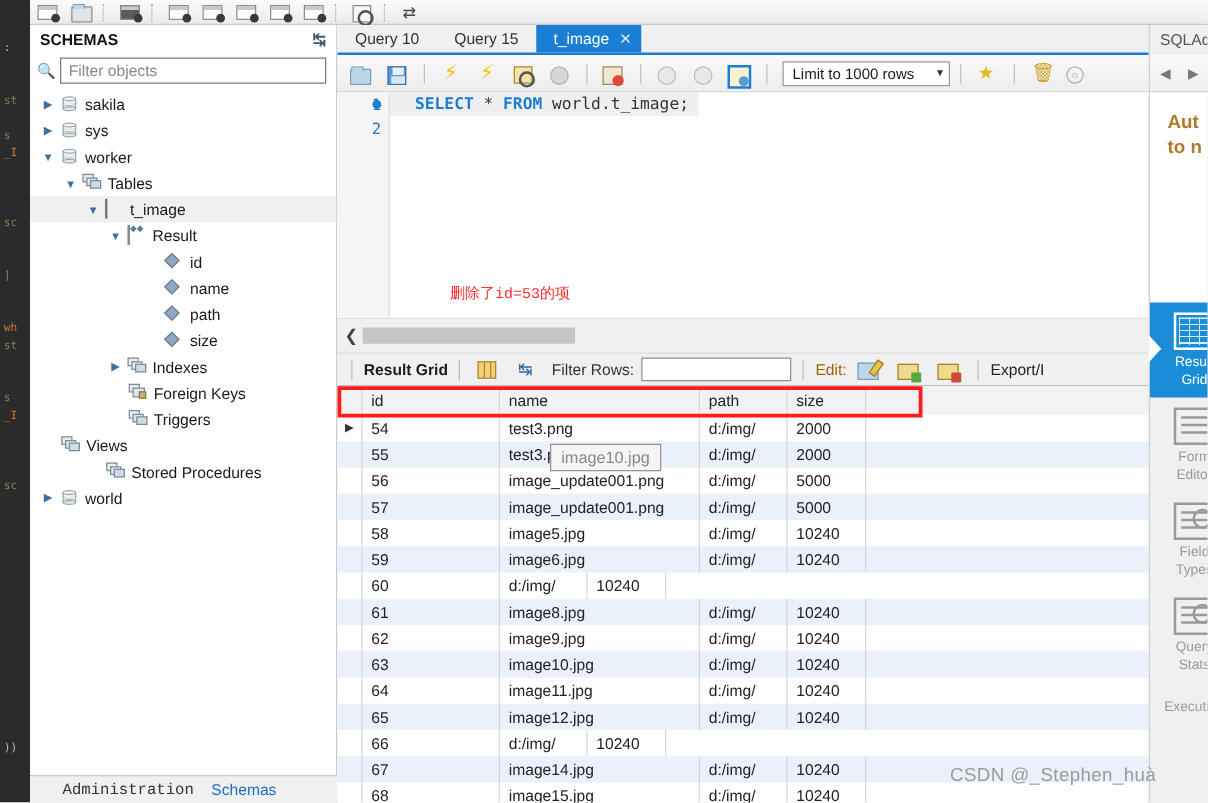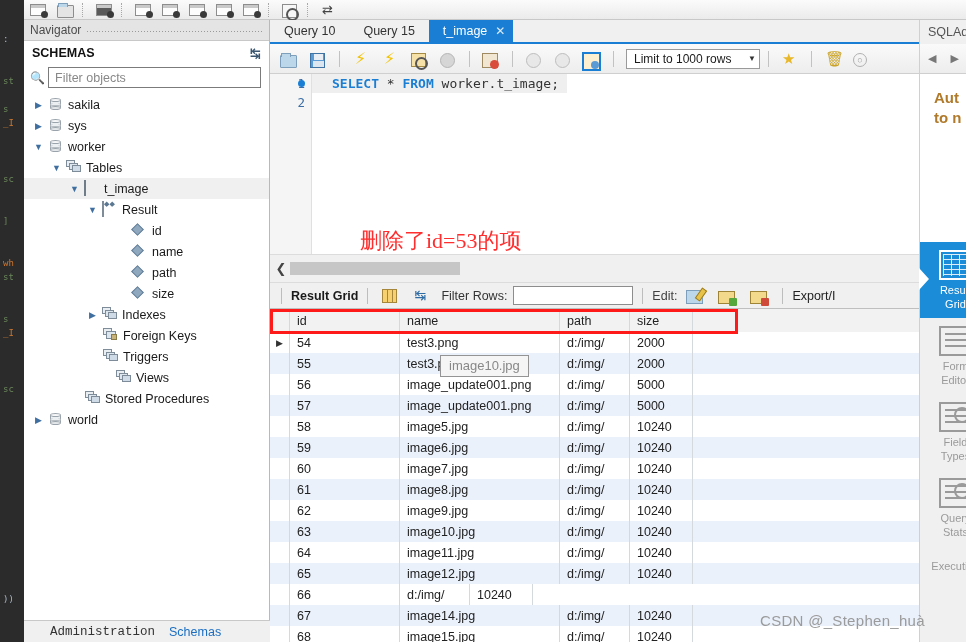--- a/index.html
+++ b/index.html
@@ -181,43 +181,43 @@
   .codeline {
     position: absolute; left: 42px; top: 0; height: 19px; line-height: 19px;
     font-family: "DejaVu Sans Mono", monospace; font-size: 13px;
     background: #efefef; padding-left: 20px; padding-right: 8px;
     white-space: pre;
   }
   .kw { color: #1a7fd4; font-weight: bold; }
   .ident { color: #333; }
   .annot {
     position: absolute; left: 90px; top: 152px;
-    color: #ff2d2d; font-size: 22px;
-    font-family: Liberation Serif, serif;
+    color: #ff2d2d; font-size: 12px;
+    font-family: Liberation Mono, monospace;
   }
 
   .hscroll-row {
     height: 28px; background: #f0f0f0; display: flex; align-items: center;
     padding-left: 4px; border-top: 1px solid #dcdcdc;
   }
   .hs-arrow { color: #444; font-size: 13px; width: 14px; text-align: center; }
   .hs-track { width: 170px; height: 13px; background: #c6c6c6; margin-left: 2px; }
 
   
   .rg-toolbar {
     height: 26px; background: #f0f0f0; display: flex; align-items: center;
     gap: 6px; padding-left: 8px; font-size: 12.5px; border-top:1px solid #dcdcdc;
   }
   .rg-title { font-weight: bold; color: #1a1a1a; }
   .rg-sep { width: 1px; height: 16px; background: #bdbdbd; margin: 0 3px; }
   .filter-rows-lbl { color: #333; }
   .filter-rows-input {
     width: 120px; height: 19px; background: #fff; border: 1px solid #8d8d8d;
   }
-  .edit-lbl { color: #404040; }
+  .edit-lbl { color: #a16207; }
 
   
   .grid {
     position: relative; background: #fff; font-size: 12.5px;
     border-top: 1px solid #bfbfbf;
   }
   .grow { display: flex; height: 21px; align-items: stretch; }
   .grow.alt { background: #eaf1fb; }
   .grow.head { background: #f2f2f2; height: 23px; font-weight: normal; }
   .gc {
@@ -414,24 +414,20 @@
           <span class="ic ic-mag2" style="position:absolute;left:4px;top:3px;"></span>
         </span>
       <span class="tb-sep"></span>
       <span class="tb-icon ic">
           <span class="ic ic-sync" style="position:absolute;left:5px;top:1px;">⇄</span>
         </span>
     </div>
 
     <div class="nav">
 
-      <div class="nav-header">
-        <span>Navigator</span>
-        <span class="nav-dots"></span>
-      </div>
 
       <div class="schemas-bar">
         <span>SCHEMAS</span>
         <span class="refresh-ic">↹</span>
       </div>
 
       <div class="filter-row">
         <span class="mag">🔍</span>
         <div class="filter-input">Filter objects</div>
       </div>
@@ -504,21 +500,21 @@
         <div class="tnode" style="padding-left:79px">
           <span class="ticon"><span class="ic-fk"><i class="a"></i><i class="b"></i><i class="k"></i></span></span>
           <span>Foreign Keys</span>
         </div>
 
         <div class="tnode" style="padding-left:79px">
           <span class="ticon"><span class="ic-stack"><i class="a"></i><i class="b"></i><i class="c"></i></span></span>
           <span>Triggers</span>
         </div>
 
-        <div class="tnode" style="padding-left:92px">
+        <div class="tnode" style="padding-left:25px">
           <span class="ticon"><span class="ic-stack"><i class="a"></i><i class="b"></i><i class="c"></i></span></span>
           <span>Views</span>
         </div>
 
         <div class="tnode" style="padding-left:61px">
           <span class="ticon"><span class="ic-stack"><i class="a"></i><i class="b"></i><i class="c"></i></span></span>
           <span>Stored Procedures</span>
         </div>
 
 
@@ -601,21 +597,21 @@
             <span class="ic ic-circ" style="position:absolute;left:4px;top:3px;">○</span>
           </span>
       </div>
 
       <div class="sqlarea">
         <div class="gutter">
           <div class="gnum">1</div>
           <div class="gnum">2</div>
           <div class="bpdot"></div>
         </div>
-        <div class="codeline"><span class="kw">SELECT</span><span class="ident"> * </span><span class="kw">FROM</span><span class="ident"> worker.t_image;</span></div>
+        <div class="codeline"><span class="kw">SELECT</span><span class="ident"> * </span><span class="kw">FROM</span><span class="ident"> world.t_image;</span></div>
         <div class="annot">删除了id=53的项</div>
       </div>
 
       <div class="hscroll-row">
         <span class="hs-arrow">❮</span>
         <span class="hs-track"></span>
       </div>
 
       <div class="rg-toolbar">
         <span class="rg-sep"></span>
@@ -698,21 +694,20 @@
           <div class="gc marker"></div>
           <div class="gc c-id">59</div>
           <div class="gc c-name">image6.jpg</div>
           <div class="gc c-path">d:/img/</div>
           <div class="gc c-size">10240</div>
           <div class="gc c-fill"></div>
         </div>
         <div class="grow">
           <div class="gc marker"></div>
           <div class="gc c-id">60</div>
-          <div class="gc c-name">image7.jpg</div>
           <div class="gc c-path">d:/img/</div>
           <div class="gc c-size">10240</div>
           <div class="gc c-fill"></div>
         </div>
         <div class="grow alt">
           <div class="gc marker"></div>
           <div class="gc c-id">61</div>
           <div class="gc c-name">image8.jpg</div>
           <div class="gc c-path">d:/img/</div>
           <div class="gc c-size">10240</div>

